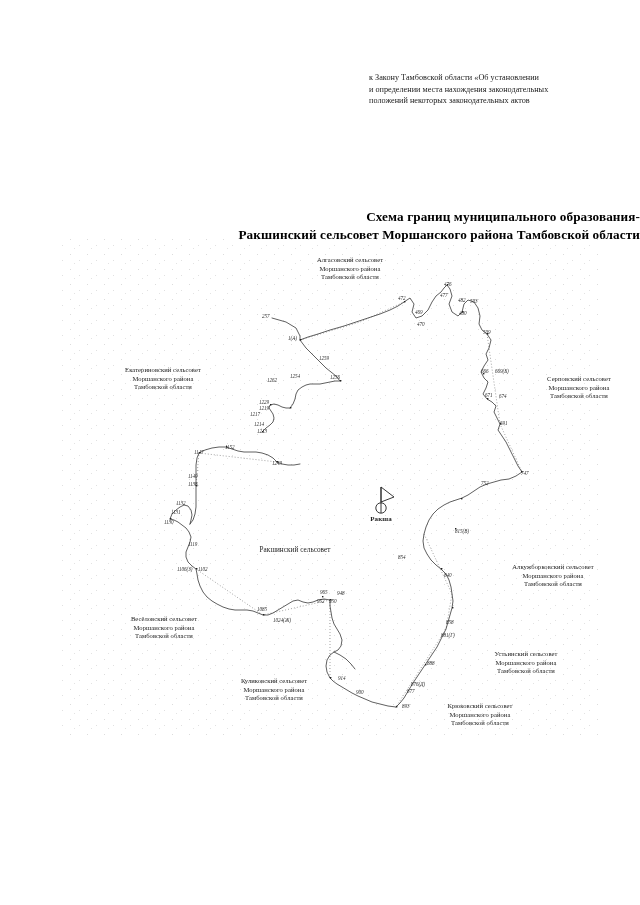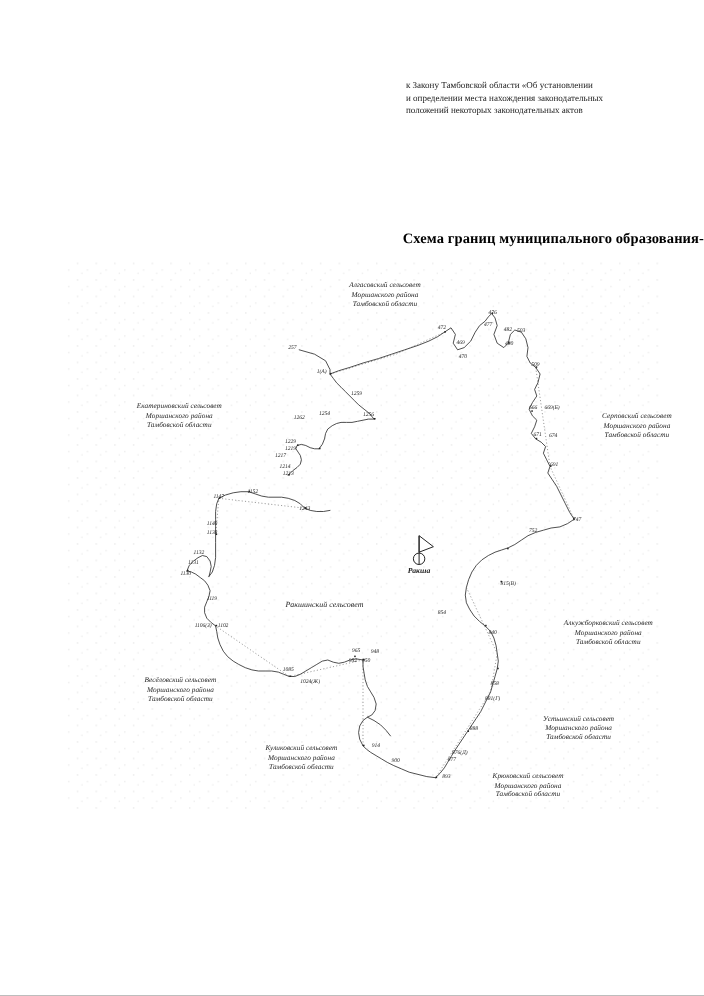--- a/index.html
+++ b/index.html
@@ -58,21 +58,20 @@
     position: absolute;
     left: 0; top: 0;
     width: 640px;
     height: 520px;
   }
 
   
   .mlabel {
     position: absolute;
     font-family: "Liberation Serif", "DejaVu Serif", serif;
-    font-style: italic;
     font-size: 6.6px;
     line-height: 8.6px;
     color: #222;
     text-align: center;
     white-space: nowrap;
     letter-spacing: 0.05px;
   }
   .mlabel.center-name {
     font-size: 7.2px;
   }
@@ -99,20 +98,21 @@
 <div class="page">
 
   <div class="header-note">
     <div> к Закону Тамбовской области «Об установлении</div>
     <div>и определении места нахождения законодательных</div>
     <div>положений некоторых законодательных актов</div>
   </div>
 
   <div class="doc-title">
     <div>Схема границ муниципального образования-</div>
+    <div>Ракшинский сельсовет Моршанского района Тамбовской области</div>
   </div>
 
   <div class="map-wrap">
 
     <svg class="map-svg" viewBox="0 0 640 520">
       <defs>
         <pattern id="speck" width="17" height="15" patternUnits="userSpaceOnUse">
           <rect x="2" y="3" width="1" height="1" fill="#9a9a9a"></rect>
           <rect x="11" y="9" width="1" height="1" fill="#a8a8a8"></rect>
           <rect x="6" y="12" width="1" height="1" fill="#b0b0b0"></rect>

